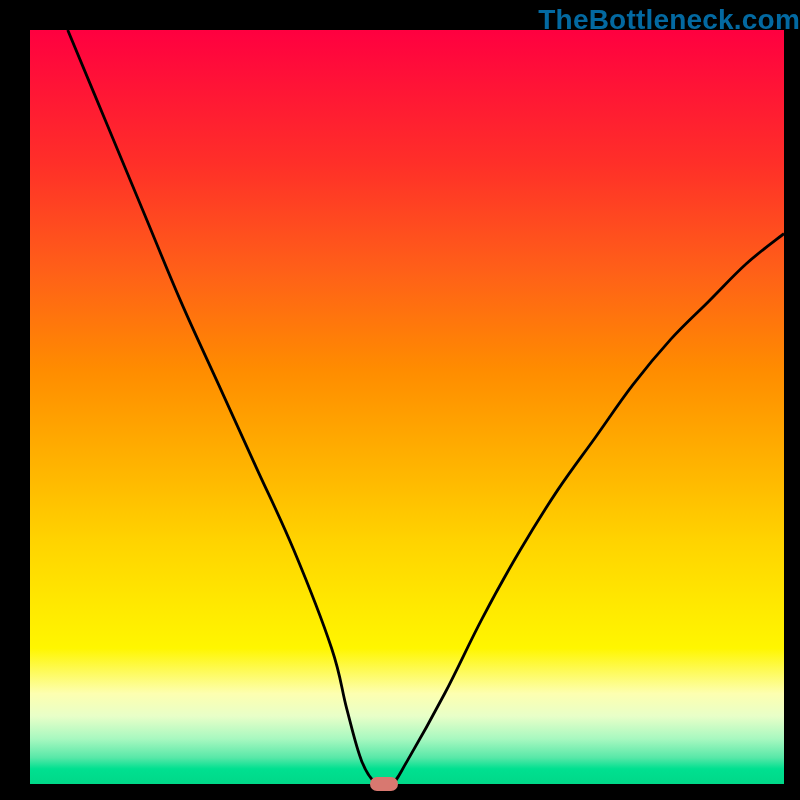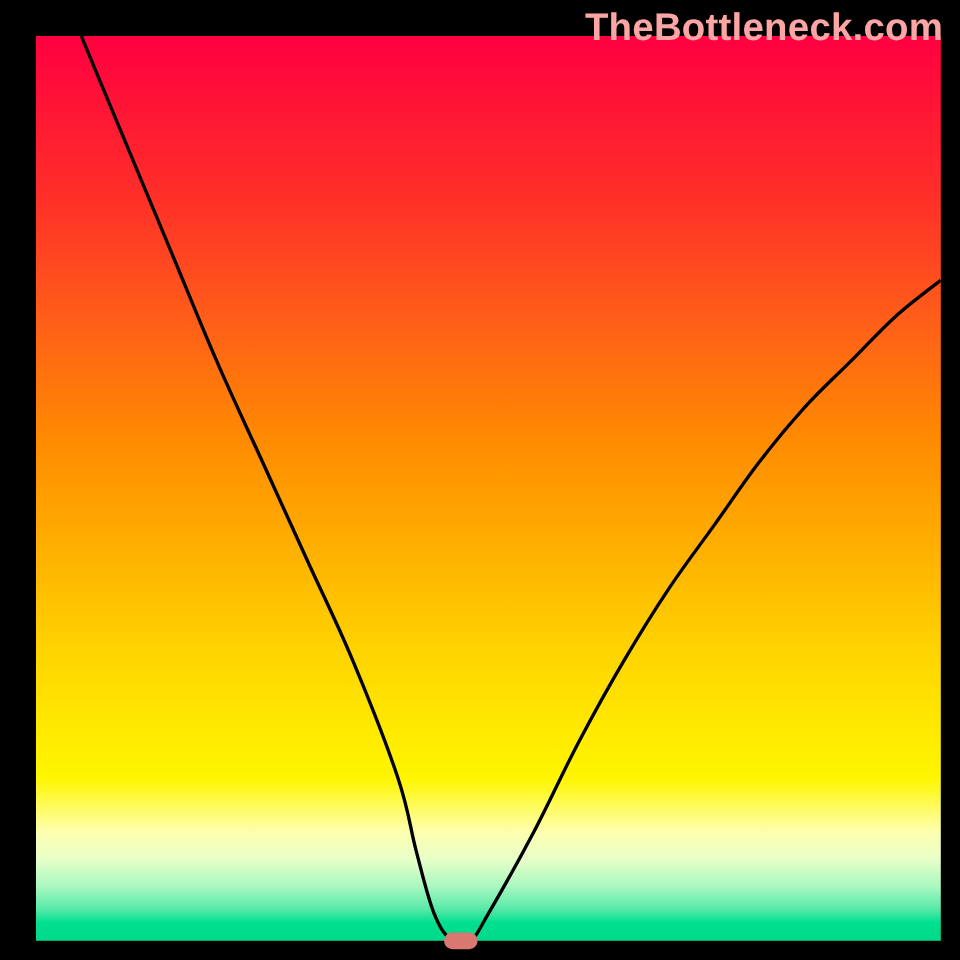--- a/index.html
+++ b/index.html
@@ -12,23 +12,23 @@
     overflow: hidden;
   }
   .outer {
     position: relative;
     width: 800px;
     height: 800px;
   }
   .watermark {
     position: absolute;
     top: 4px;
-    right: 14px;
-    color: #fca5a5;
-    font-size: 32px;
+    right: 0;
+    color: #0369a1;
+    font-size: 28px;
     font-weight: 600;
     letter-spacing: 0.2px;
     z-index: 5;
   }
   .plot-frame {
     position: absolute;
     left: 30px;
     top: 30px;
     width: 754px;
     height: 754px;

